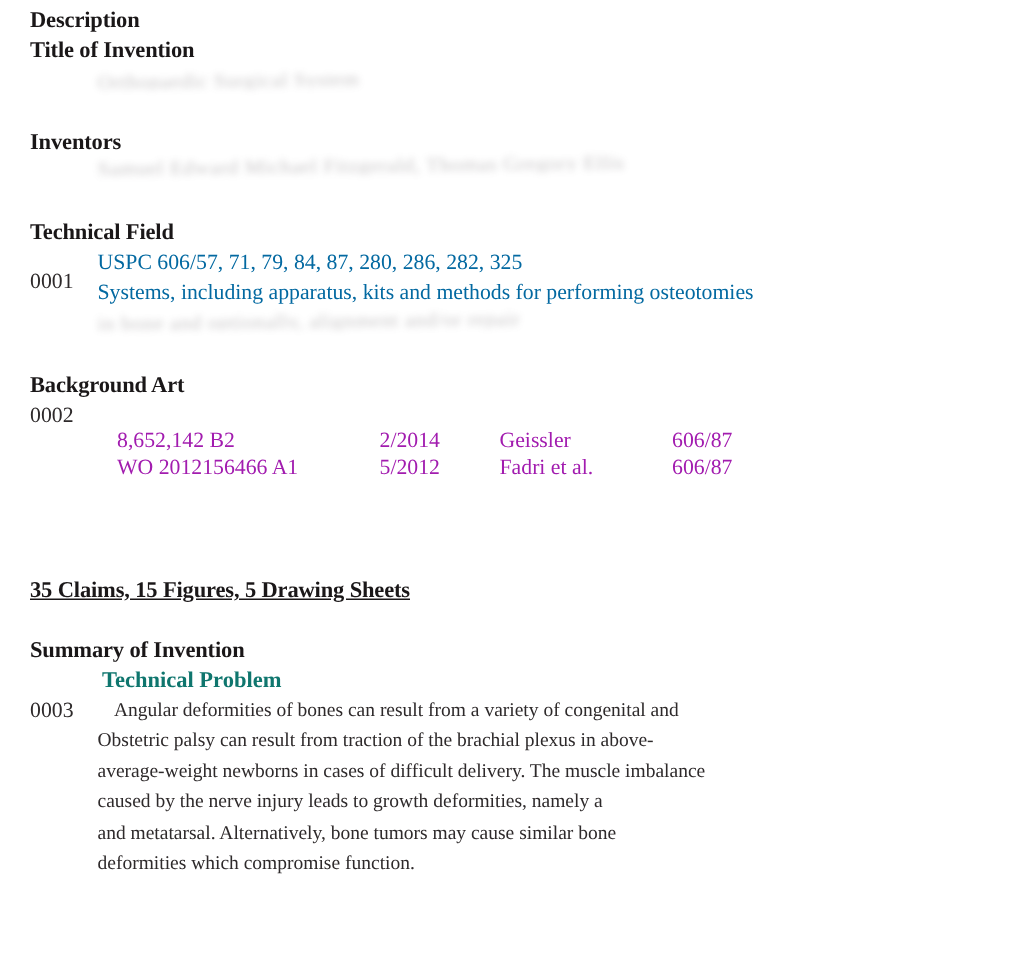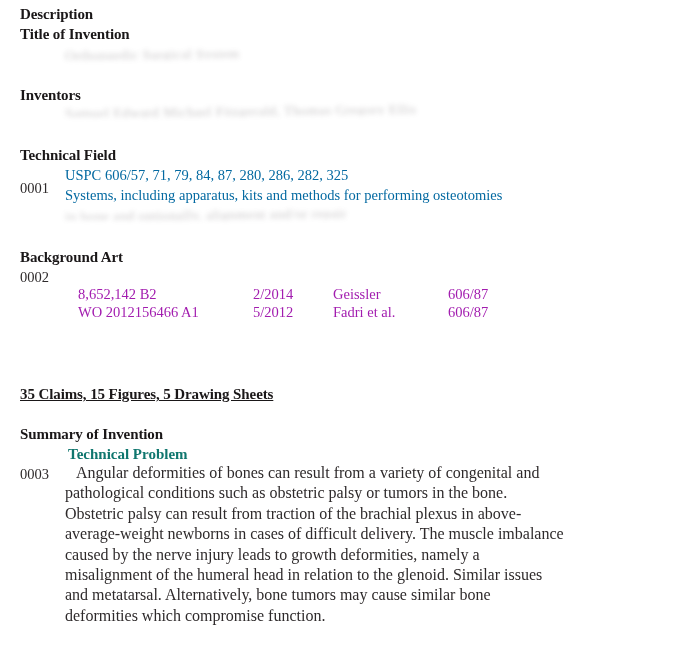--- a/index.html
+++ b/index.html
@@ -92,21 +92,21 @@
   .cite-table td.c3 { width: 115px; }
   .cite-table td.c4 { width: 170px; }
   
   .para-block {
     position: absolute;
     left: 65px;
     top: 463px;
     width: 578px;
   }
   .para-block .pline {
-    font-size: 16px;
+    font-size: 13px;
     line-height: 20.4px;
     color: #2e2a2b;
     white-space: nowrap;
   }
   .para-block .pline.first {
     text-indent: 11px;
   }
 </style>
 </head>
 <body>
@@ -163,22 +163,20 @@
   <div class="heading" style="top:386px;text-decoration:underline;">35 Claims, 15 Figures, 5 Drawing Sheets</div>
 
   <div class="heading" style="top:426px;">Summary of Invention</div>
 
   <div class="subheading" style="top:446px;">Technical Problem</div>
 
   <div class="paranum" style="top:466px;">0003</div>
 
   <div class="para-block">
     <div class="pline first">Angular deformities of bones can result from a variety of congenital and</div>
-    <div class="pline">pathological conditions such as obstetric palsy or tumors in the bone.</div>
     <div class="pline">Obstetric palsy can result from traction of the brachial plexus in above-</div>
     <div class="pline">average-weight newborns in cases of difficult delivery. The muscle imbalance</div>
     <div class="pline">caused by the nerve injury leads to growth deformities, namely a</div>
-    <div class="pline">misalignment of the humeral head in relation to the glenoid. Similar issues</div>
     <div class="pline">and metatarsal. Alternatively, bone tumors may cause similar bone</div>
     <div class="pline">deformities which compromise function.</div>
   </div>
 
 </div>
 
 </body></html>

